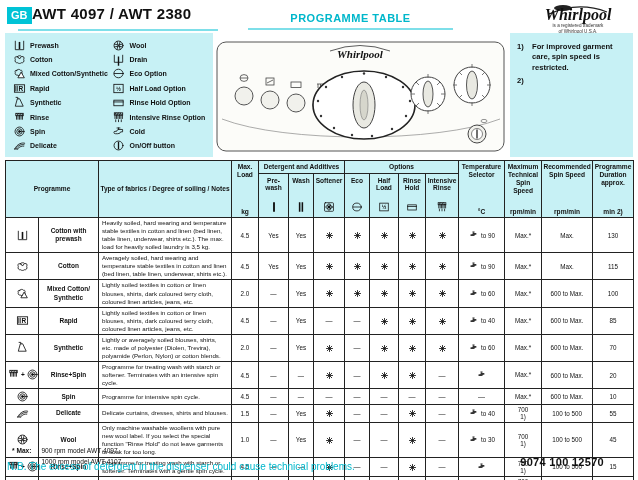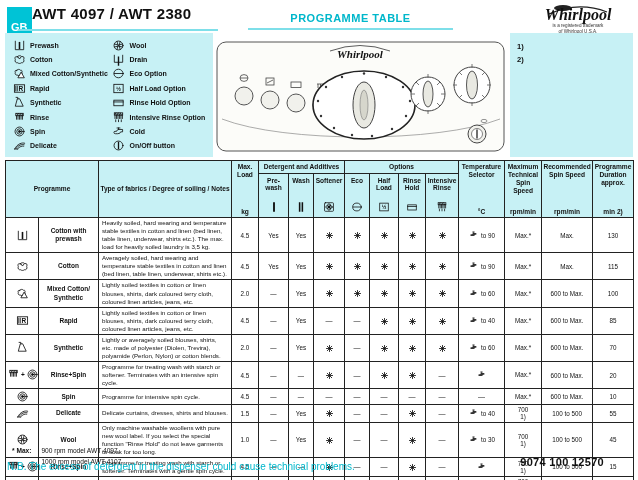--- a/index.html
+++ b/index.html
@@ -1,20 +1,20 @@
 <!DOCTYPE html>
 <html><head>
 <meta charset="utf-8">
 <style>
   *{box-sizing:border-box;margin:0;padding:0}
   html,body{width:638px;height:480px}
   body{position:relative;font-family:"Liberation Sans",sans-serif;background:#fff;color:#111;overflow:hidden}
 
   
-  .gb-badge{position:absolute;left:7px;top:7px;background:#00c3d6;color:#fff;font-weight:bold;font-size:11px;padding:14px 4px;line-height:1.2}
+  .gb-badge{position:absolute;left:7px;top:7px;background:#00c3d6;color:#fff;font-weight:bold;font-size:11px;padding:2px 4px;line-height:1.2}
   .model-title{position:absolute;left:32px;top:5px;font-size:15px;font-weight:bold;letter-spacing:.3px}
   .title-underline{position:absolute;left:18px;top:29px;width:200px;height:2px;background:#7edfe9}
   .page-title{position:absolute;left:248px;top:12px;width:205px;text-align:center;color:#00b7cb;font-weight:bold;font-size:11px;border-bottom:2px solid #7edfe9;padding-bottom:4px;letter-spacing:.5px}
   .logo{position:absolute;right:12px;top:3px;text-align:center;width:96px}
   .logo-name{font-family:"Liberation Serif",serif;font-style:italic;font-weight:bold;font-size:16px;line-height:1}
   .logo-swash{display:block;margin:0 auto -12px auto}
   .logo-note{font-size:4.6px;line-height:1.25;color:#333}
 
   
   .legend{position:absolute;left:5px;top:33px;width:208px;height:124px;background:#c7f1f5;display:flex;padding:5px 2px 4px 7px}
@@ -284,20 +284,21 @@
     <ellipse cx="270" cy="88" rx="3" ry="1.6" fill="none" stroke="#666" stroke-width=".7"></ellipse>
     <circle cx="263" cy="101" r="9" fill="#f1f1ec" stroke="#444" stroke-width="1"></circle>
     <circle cx="263" cy="101" r="5.5" fill="#fff" stroke="#666" stroke-width=".8"></circle>
     <line x1="263" y1="96.5" x2="263" y2="105.5" stroke="#222" stroke-width="1.3"></line>
   </svg>
 </div>
 
 <div class="side-notes" id="side-notes">
     <div class="note-item">
       <span class="note-num">1)</span>
+      <span>For improved garment care, spin speed is restricted.</span>
     </div>
     <div class="note-item">
       <span class="note-num">2)</span>
     </div>
   </div>
 
 <table>
   <colgroup>
     <col style="width:33px">
       <col style="width:60px">

